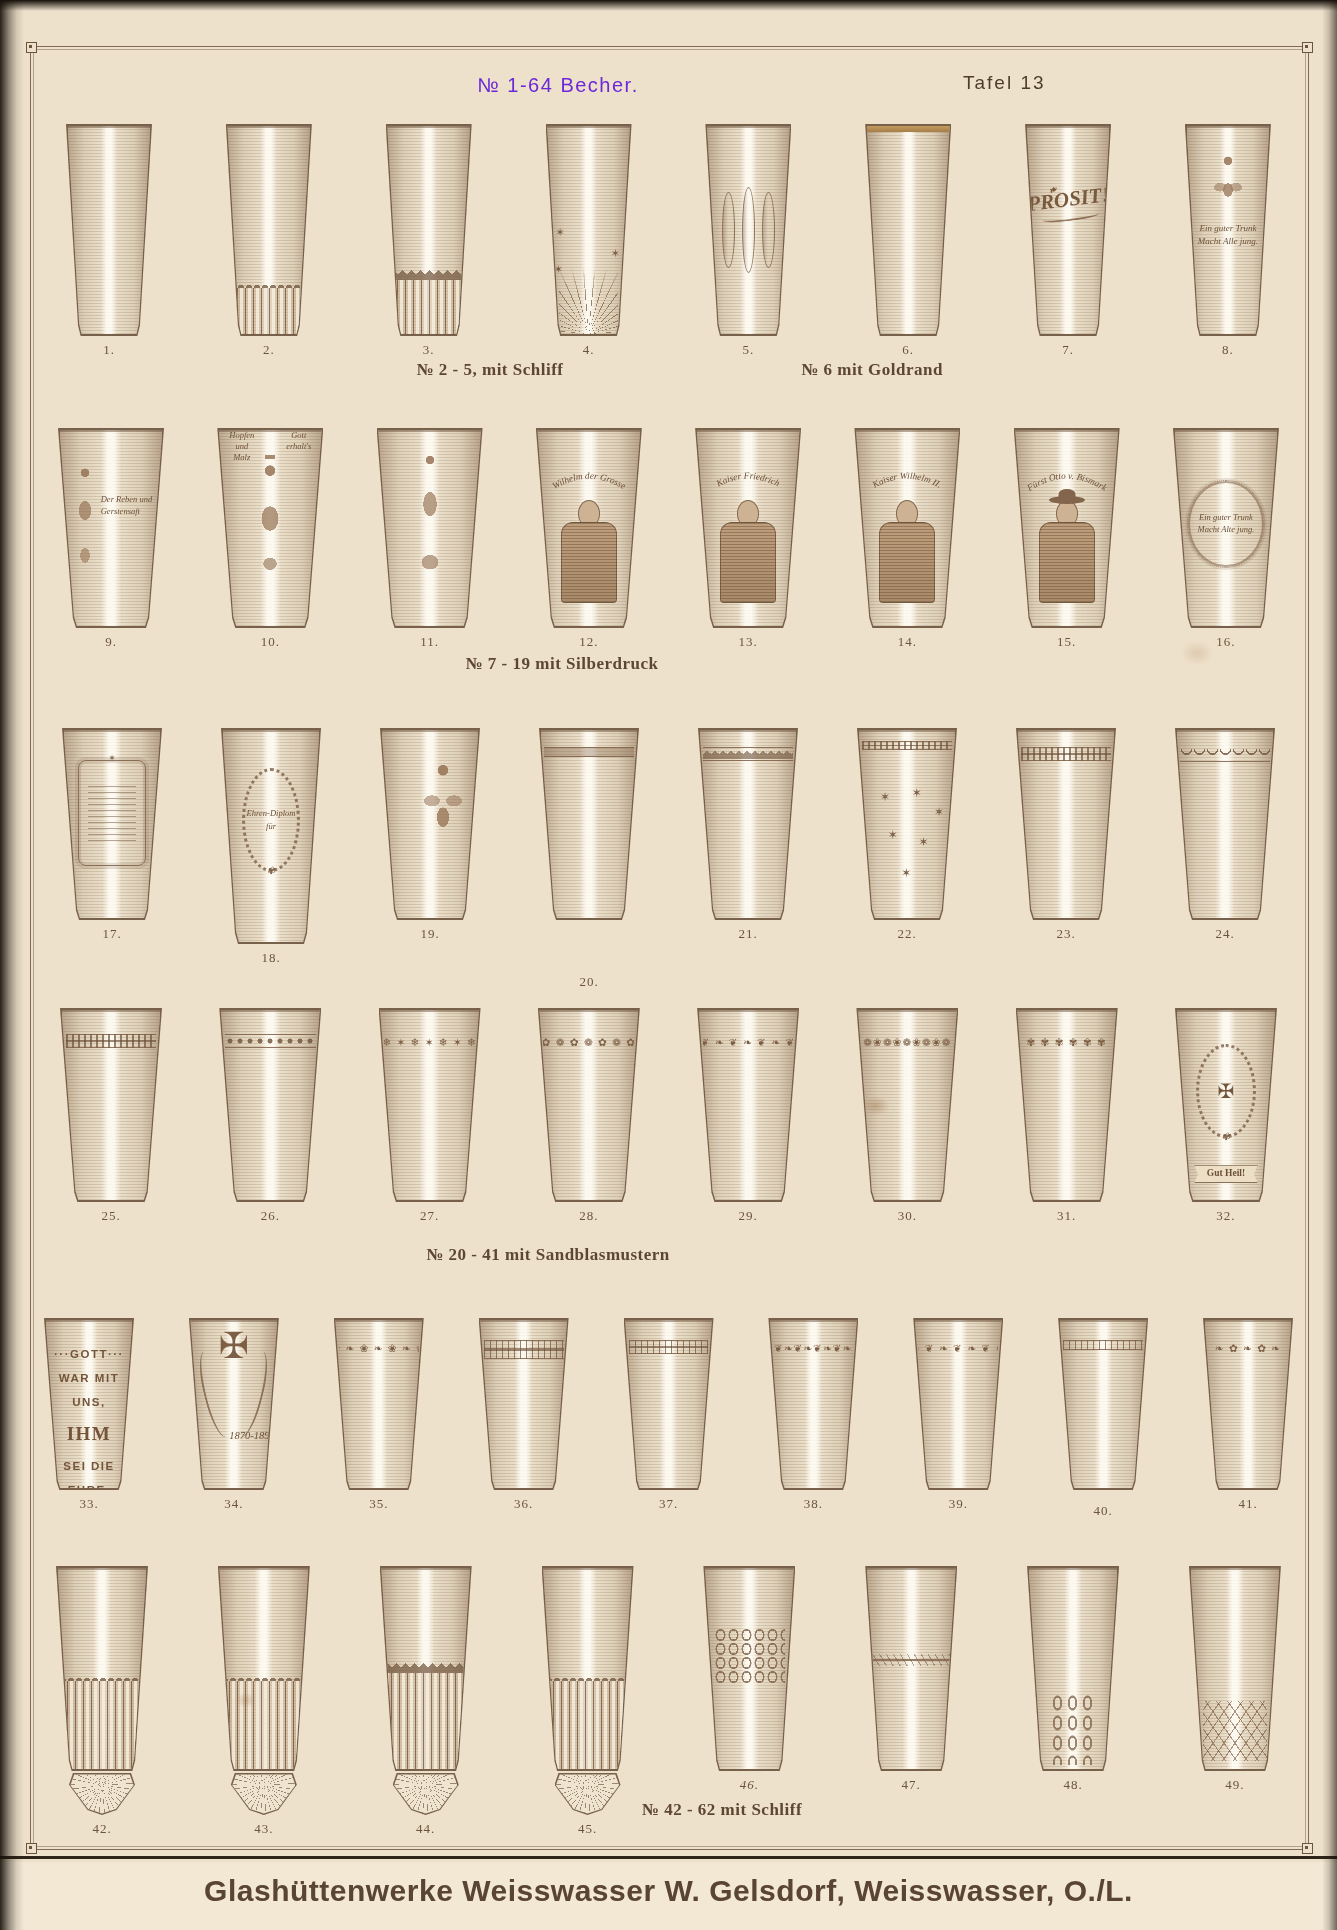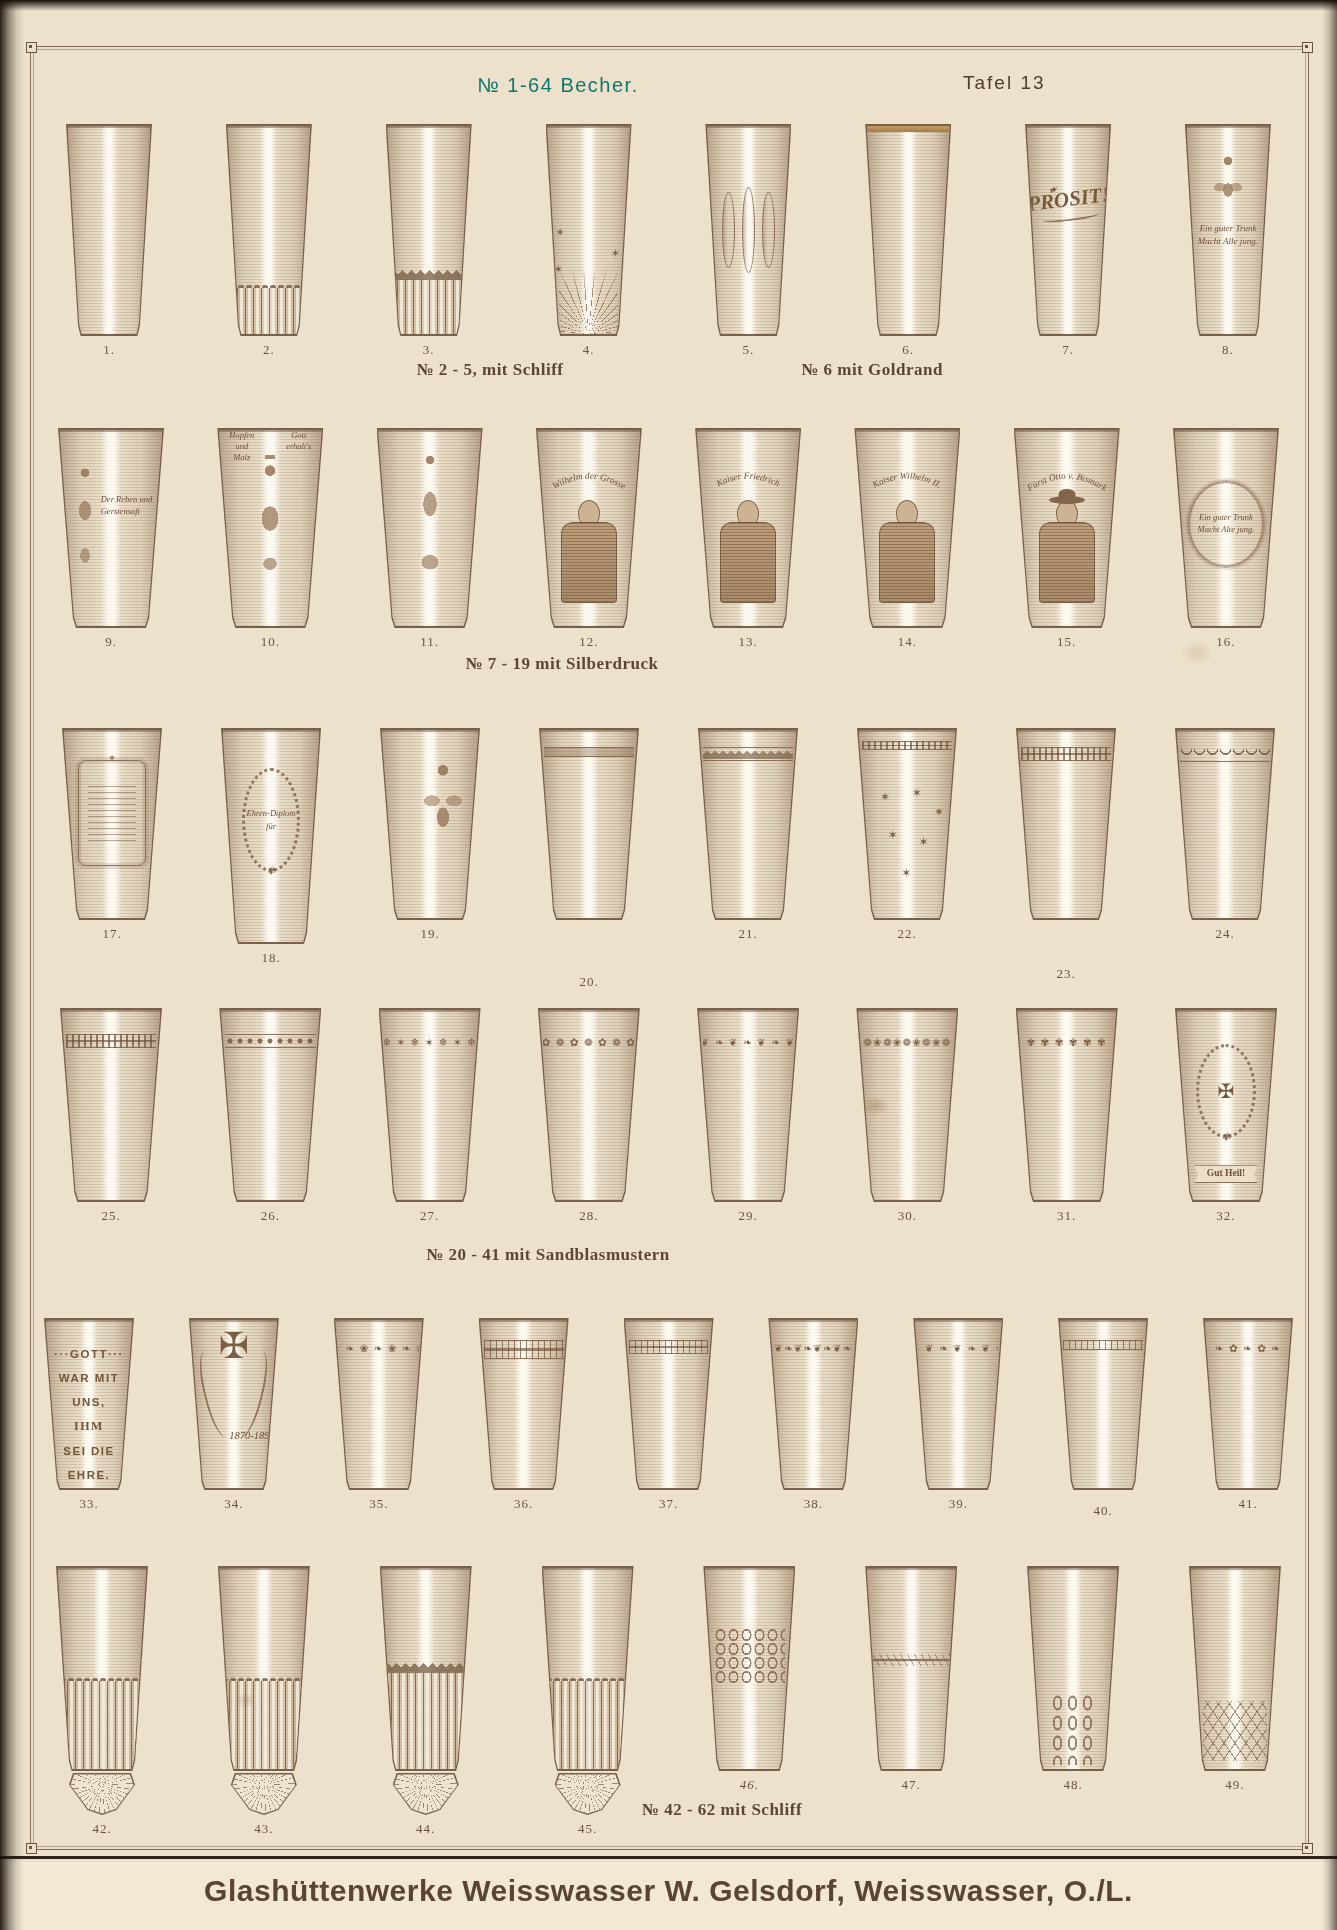--- a/index.html
+++ b/index.html
@@ -20,21 +20,21 @@
 
   
   .frame{position:absolute;left:30px;top:46px;width:1277px;height:1802px;
     border:1px solid rgba(109,84,61,.85);outline:1px solid rgba(109,84,61,.45);outline-offset:-4px;}
   .knot{position:absolute;width:9px;height:9px;border:1px solid #6b543d;background:#eee1cb;}
   .knot::after{content:"";position:absolute;left:2px;top:2px;width:3px;height:3px;background:#6b543d;}
   .knot.tl{left:-5px;top:-5px}.knot.tr{right:-5px;top:-5px}.knot.bl{left:-5px;bottom:-5px}.knot.br{right:-5px;bottom:-5px}
 
   
   .header-title{position:absolute;top:74px;left:558px;transform:translateX(-50%);
-    font-family:"Liberation Sans",sans-serif;font-size:20px;letter-spacing:1.5px;color:#0f766e;white-space:nowrap;}
+    font-family:"Liberation Sans",sans-serif;font-size:20px;letter-spacing:1.5px;color:#6d28d9;white-space:nowrap;}
   .plate-label{position:absolute;top:72px;left:963px;font-family:"Liberation Sans",sans-serif;
     font-size:19px;letter-spacing:2px;color:#4e3d2c;}
   .caption{position:absolute;transform:translateX(-50%);font-weight:700;font-size:17px;
     letter-spacing:.5px;color:#5d4733;white-space:nowrap;}
   .rule{position:absolute;left:0;right:0;top:1856px;height:5px;
     border-top:3px solid #2e241a;border-bottom:1px solid #4a3a2a;background:#eee1cb;}
   .footer-strip{position:absolute;left:0;right:0;top:1862px;bottom:0;background:#f2e8d4;}
   .footer-title{position:absolute;top:1874px;left:50%;transform:translateX(-50%);
     font-family:"Liberation Sans",sans-serif;font-weight:700;font-size:30px;letter-spacing:.5px;
     color:#5a4433;white-space:nowrap;}
@@ -84,21 +84,21 @@
     font-style:italic;font-weight:700;font-size:21px;color:#7a5a3e;}
   .prosit::before{content:"❧";display:block;font-size:10px;transform:rotate(-25deg) translateX(-16px);}
   .prosit::after{content:"";display:block;margin:1px auto 0;width:68%;height:6px;
     border-bottom:2px solid rgba(122,90,62,.8);border-radius:50%;}
   .ins{position:absolute;left:8%;right:8%;text-align:center;color:#6d5138;}
   .ins span{display:block;}
   .ins.ins-italic{top:46%;font-style:italic;font-size:9px;line-height:1.5;}
   .ins.ins-left{left:40%;right:5%;top:32%;font-style:italic;font-size:8.5px;line-height:1.5;text-align:left;}
   .ins.ins-caps{top:13%;font-family:"Liberation Sans",sans-serif;font-weight:700;font-size:11.5px;
     letter-spacing:1.5px;line-height:2.1;color:#74553a;}
-  .ins.ins-caps span:nth-child(3){font-size:12px;font-family:"Liberation Serif",serif;}
+  .ins.ins-caps span:nth-child(3){font-size:19px;font-family:"Liberation Serif",serif;}
   .ins.ins-sides span{position:absolute;width:30%;font-style:italic;font-size:8.5px;line-height:1.3;}
   .ins.ins-sides span:nth-child(1){left:2%;top:34%;}
   .ins.ins-sides span:nth-child(2){right:2%;top:30%;}
 
   
   .sketch{position:absolute;opacity:.9;}
   .sketch.f9{top:16%;left:10%;width:30px;height:60%;background:
     radial-gradient(circle 5px at 50% 10%,rgba(150,115,85,.95) 4px,rgba(0,0,0,0) 4.5px),
     radial-gradient(ellipse 10px 16px at 50% 42%,rgba(150,115,85,.75) 60%,rgba(0,0,0,0) 61%),
     radial-gradient(ellipse 8px 12px at 50% 80%,rgba(150,115,85,.65) 60%,rgba(0,0,0,0) 61%);}
@@ -447,21 +447,21 @@
                 <span>✶</span>
                 <span>✶</span>
                 <span>✶</span>
                 <span>✶</span>
                 <span>✶</span>
               </div>
             </div>
           </div>
           <div class="num">22.</div>
         </div>
-        <div class="figure" style="width: 128px; gap: 40px;">
+        <div class="figure" style="width: 128px;">
           <div class="g-out" style="width: 100px; height: 192px;">
             <div class="g-in">
               <div class="band band-fret"></div>
             </div>
           </div>
           <div class="num">23.</div>
         </div>
         <div class="figure" style="width: 128px;">
           <div class="g-out" style="width: 100px; height: 192px;">
             <div class="g-in">

